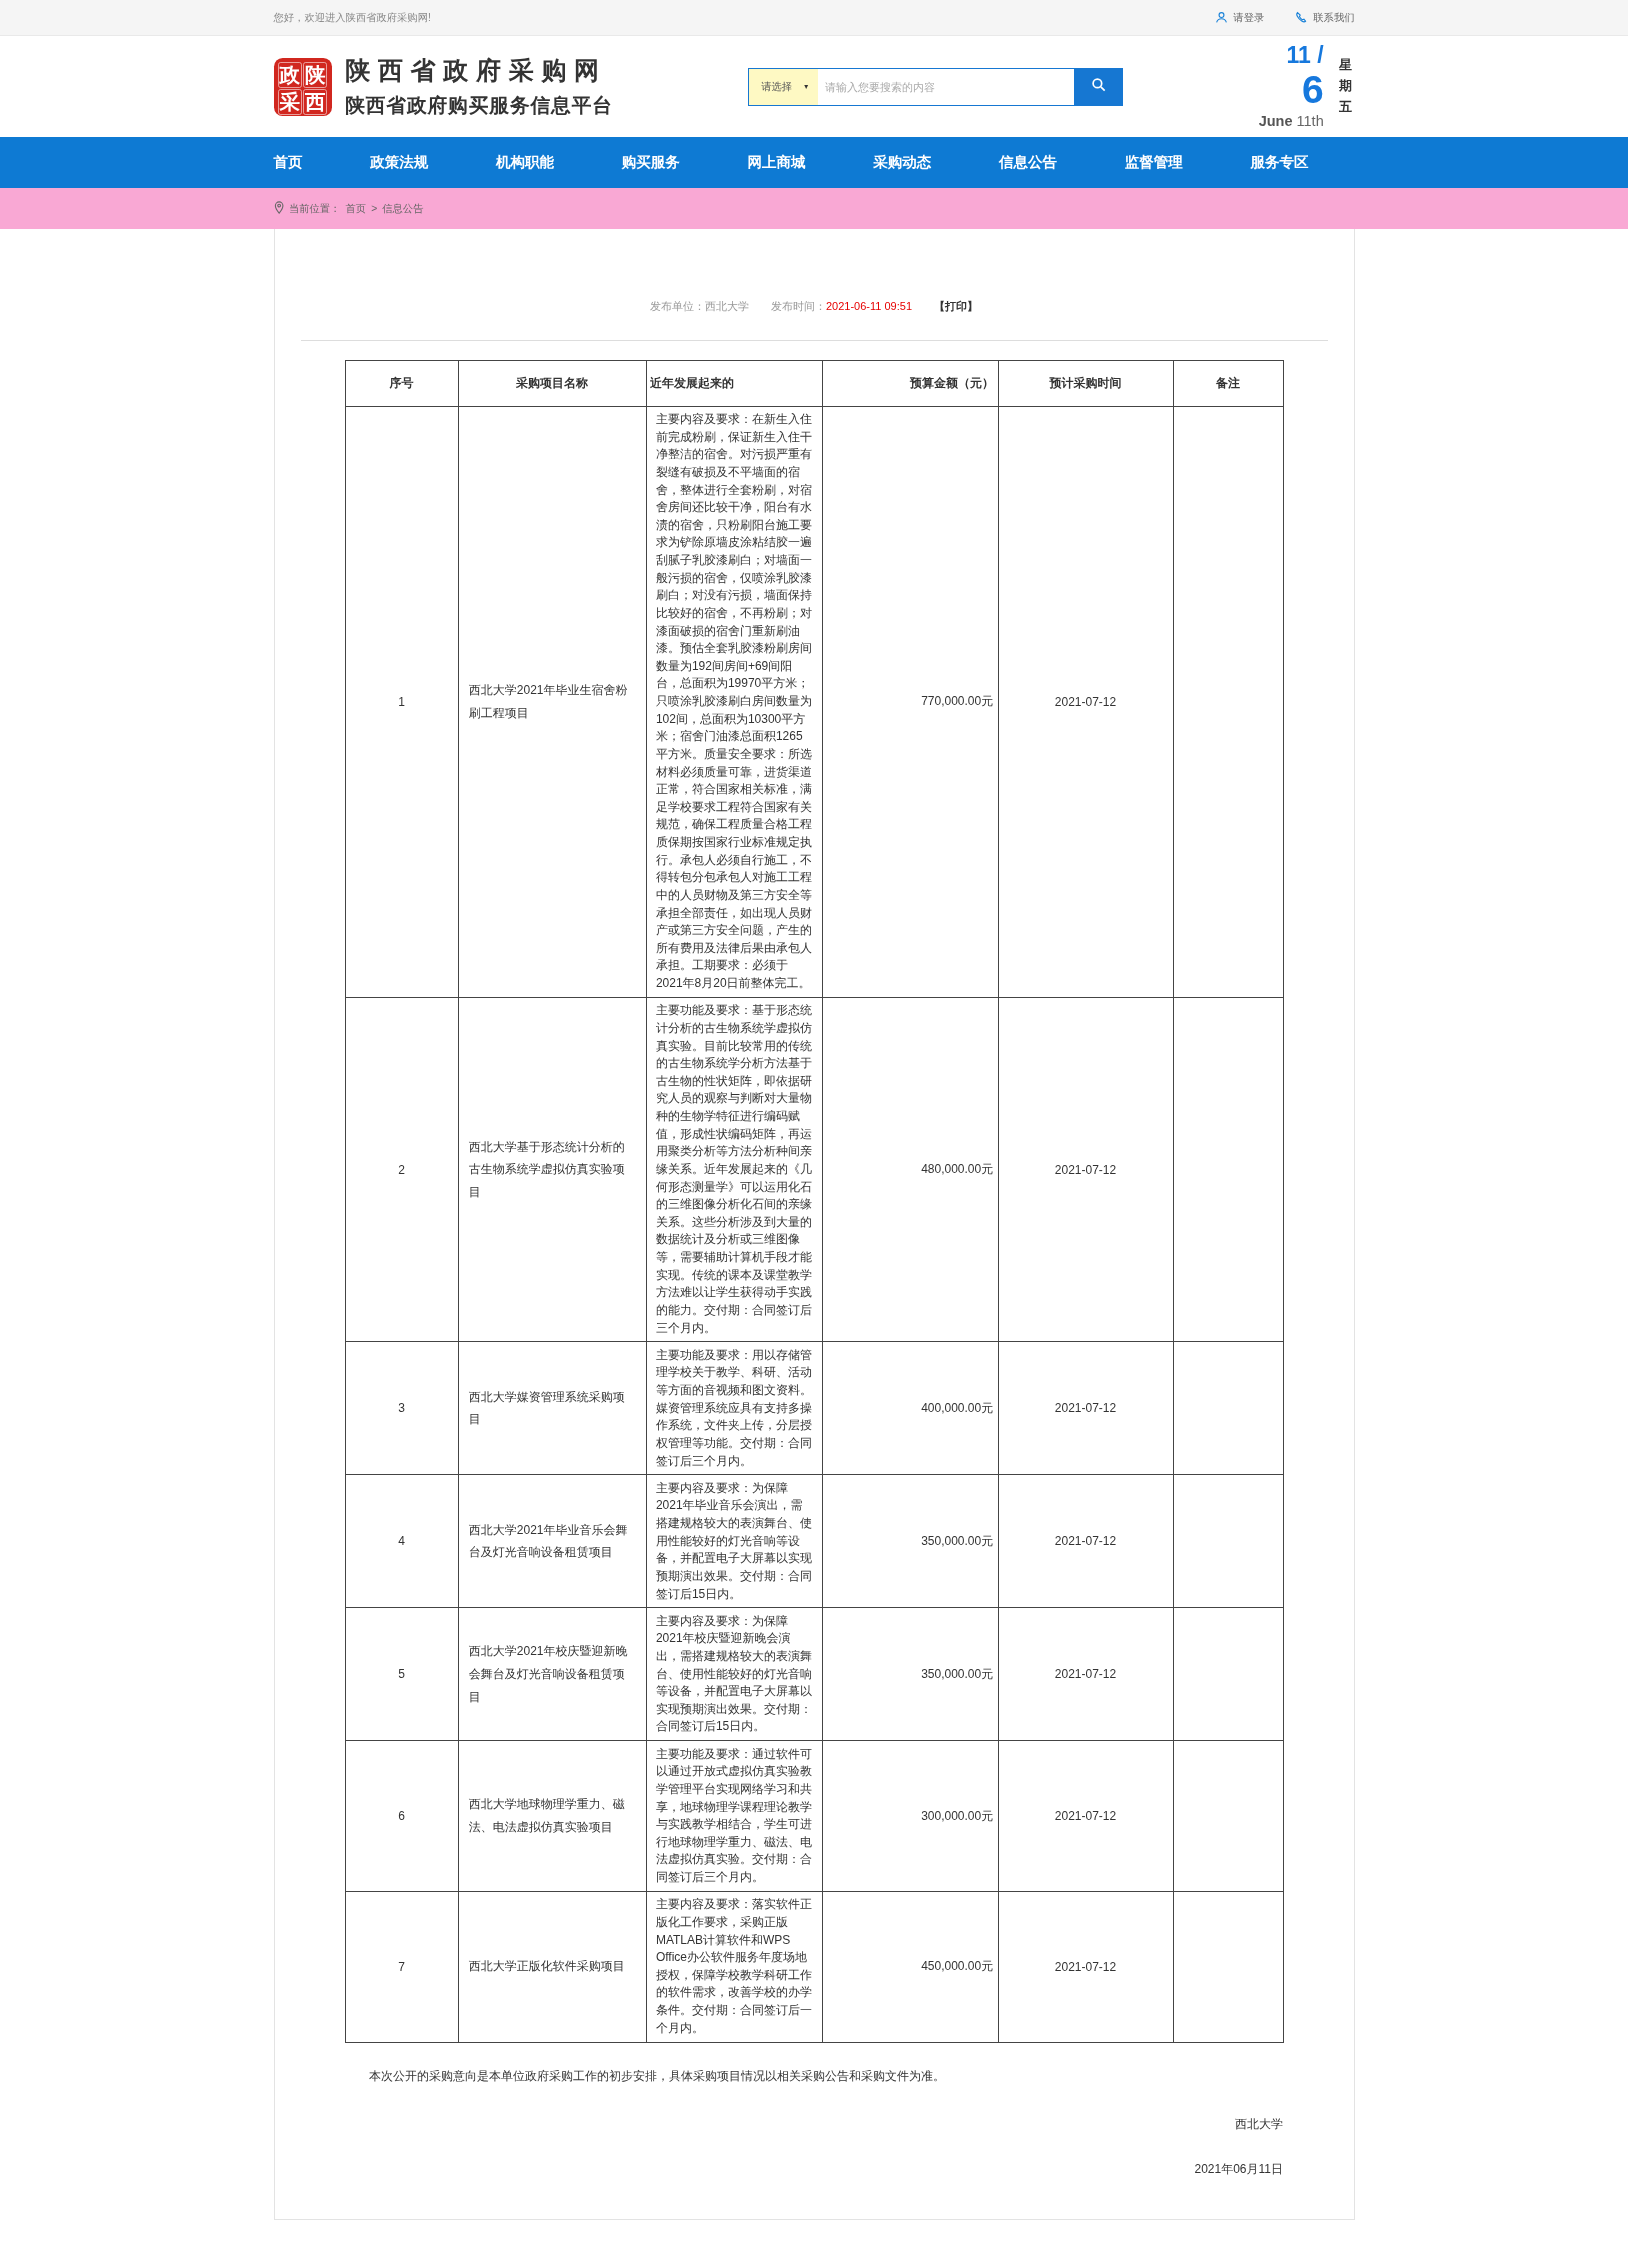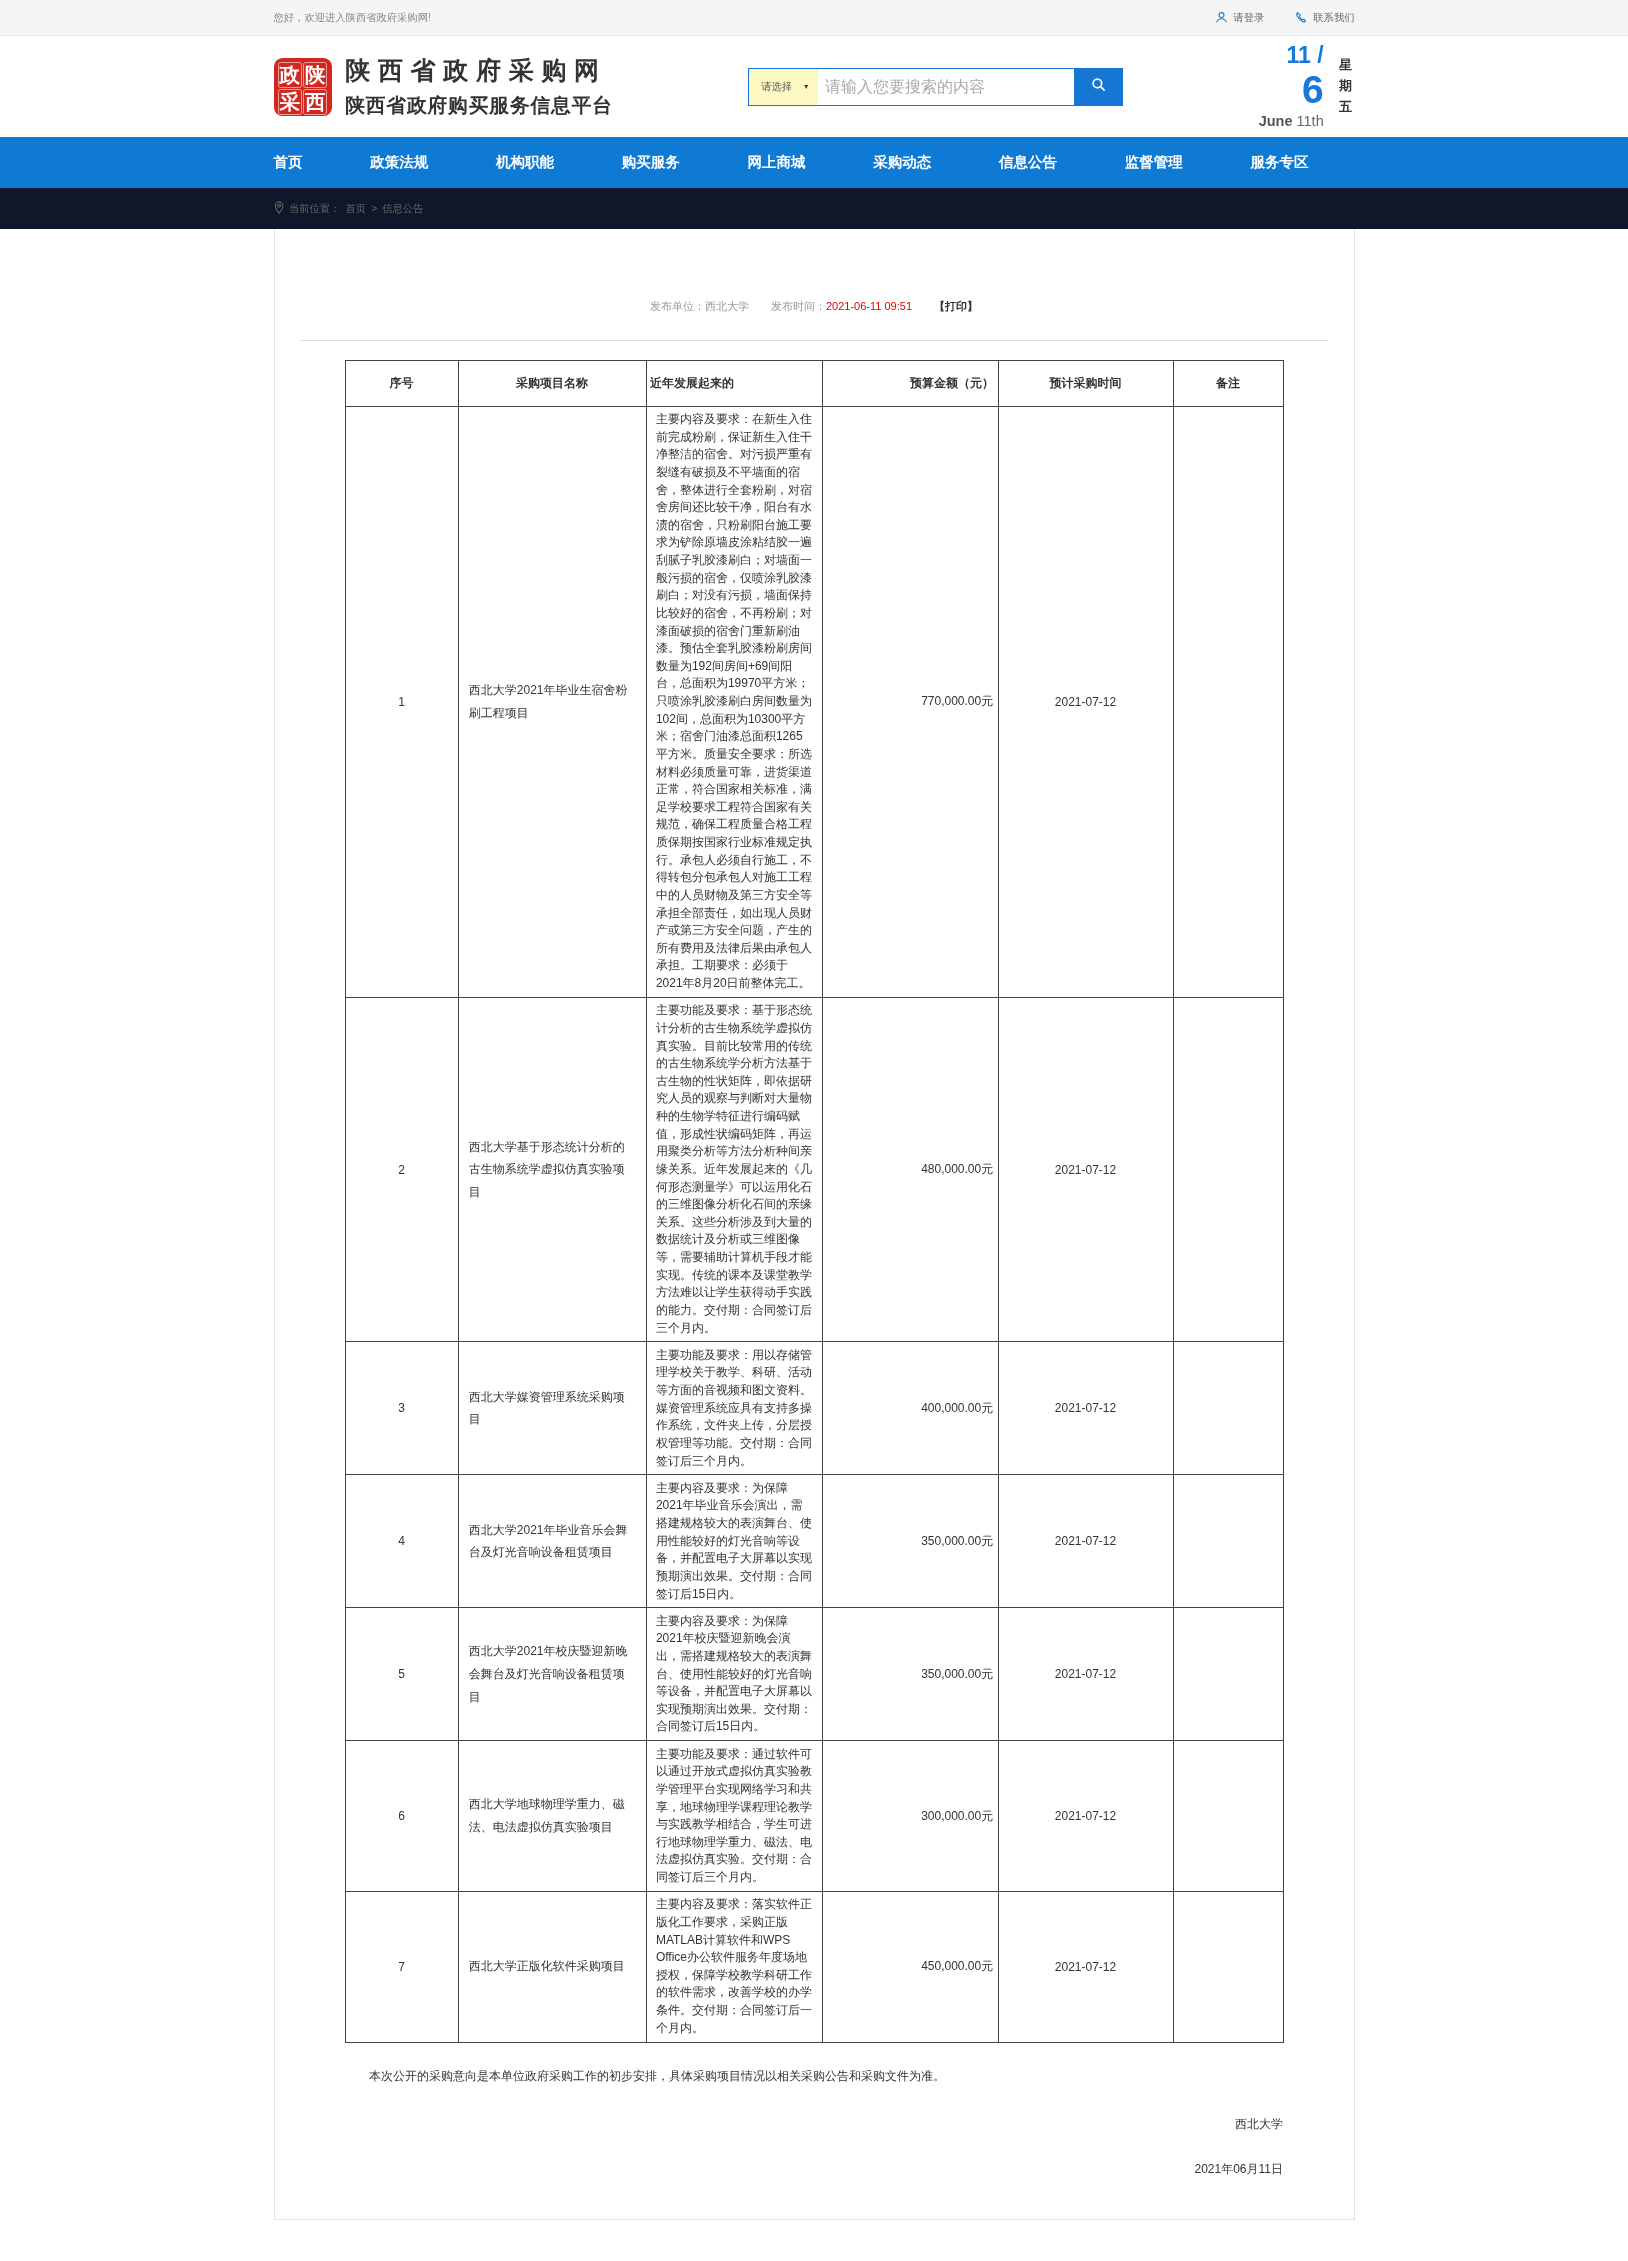--- a/index.html
+++ b/index.html
@@ -30,38 +30,38 @@
     color:#fff; font-weight:bold; font-size:20.5px; line-height:24px;
     display:flex; align-items:center; justify-content:center;
     border:0.9px solid rgba(255,255,255,.55); border-radius:2.6px;
   }
   .site-title { font-size:25px; font-weight:bold; color:#333; letter-spacing:7.7px; }
   .site-subtitle { font-size:19.7px; font-weight:bold; color:#333; margin-top:5.1px; letter-spacing:0.9px; }
 
   .search { display:flex; align-items:stretch; width:375px; height:38px; border:1.7px solid #1677d2; background:#fef9c3; }
   .search-select { display:flex; align-items:center; gap:12px; padding:0 10.3px 0 12px; font-size:10.3px; color:#555; cursor:pointer; white-space:nowrap; }
   .search-select .caret { font-size:7.7px; color:#333; }
-  .search-input { flex:1; border:none; outline:none; font-size:16px; color:#333; padding:0 6.8px; font-family:inherit; }
+  .search-input { flex:1; border:none; outline:none; font-size:11px; color:#333; padding:0 6.8px; font-family:inherit; }
   .search-input::placeholder { color:#aaa; }
   .search-btn { width:48px; background:#1677d2; border:none; cursor:pointer; display:flex; align-items:center; justify-content:center; }
 
   .datebox { display:flex; align-items:center; gap:15.4px; }
   .date-num { color:#1678dd; font-weight:bold; font-size:23px; display:flex; align-items:flex-end; gap:5.1px; line-height:1;flex-direction:column; }
   .date-num .d-big { font-size:39px; line-height:.9; }
   .date-en { font-size:14.5px; color:#666; margin-top:5.1px; }
   .date-en .m { font-weight:bold; color:#555; }
   .weekday { width:15.4px; font-size:13px; color:#333; font-weight:bold; line-height:1.6; word-break:break-all; }
 
   
   .navbar { background:#0e7ad3; height:51px; }
   .nav-inner { display:flex; align-items:center; justify-content:space-between; height:100%; padding-right:46px; }
   .nav-item { color:#fff; font-size:14.5px; font-weight:bold; text-decoration:none; cursor:pointer; }
 
   
-  .breadcrumb-strip { background:#0f172a; height:41px; }
+  .breadcrumb-strip { background:#f9a8d4; height:41px; }
   .breadcrumb { display:flex; align-items:center; gap:5.1px; height:100%; font-size:10.3px; color:#666; }
   .breadcrumb a { color:#666; text-decoration:none; cursor:pointer; }
 
   
   .card { border:0.9px solid #e3e3e3; border-top:none; background:#fff; padding:44px 0 41px 0; }
   .page-title { font-size:19px; font-weight:bold; color:#333; text-align:center; }
   .meta { text-align:center; margin-top:26px; font-size:11px; color:#999; }
   .meta .gap { display:inline-block; width:22px; }
   .meta .red { color:#e60000; }
   .meta .print { color:#333; font-weight:bold; text-decoration:none; cursor:pointer; margin-left:22px; }

